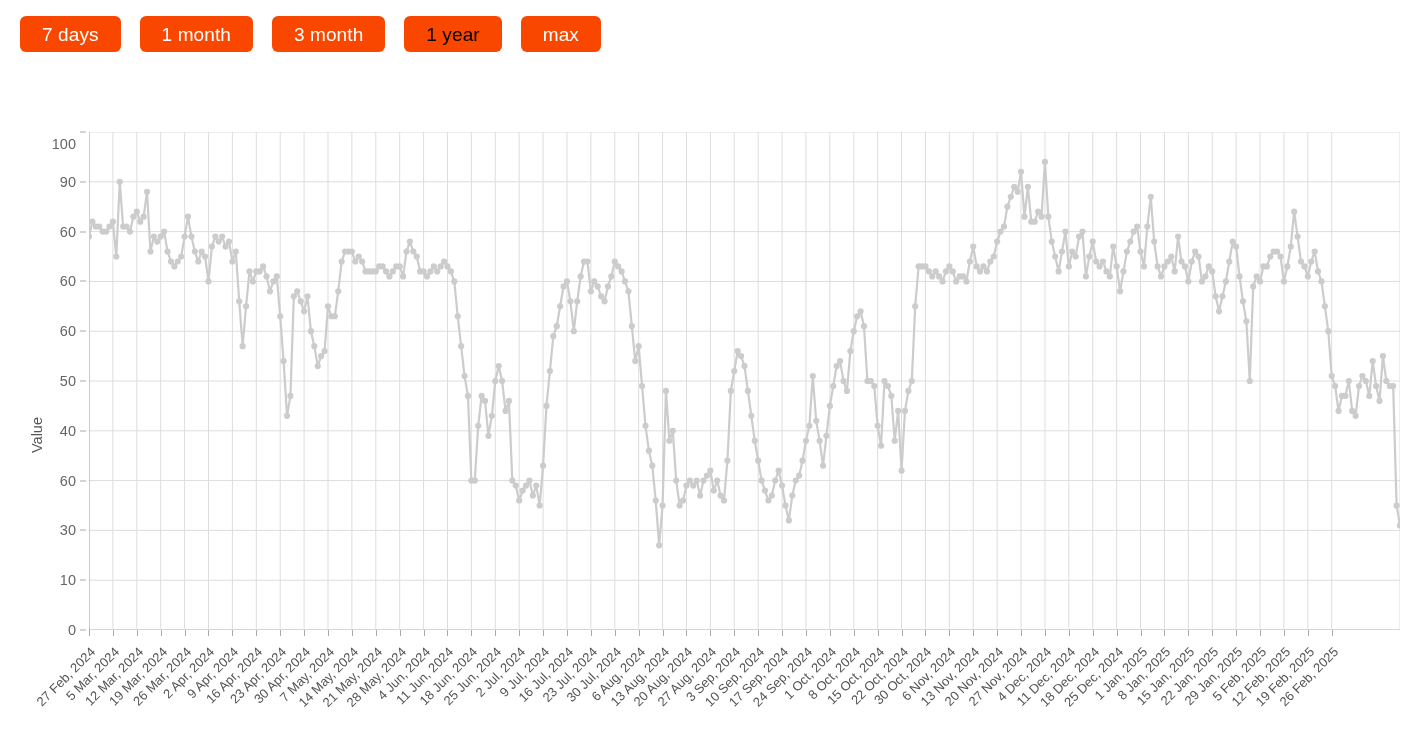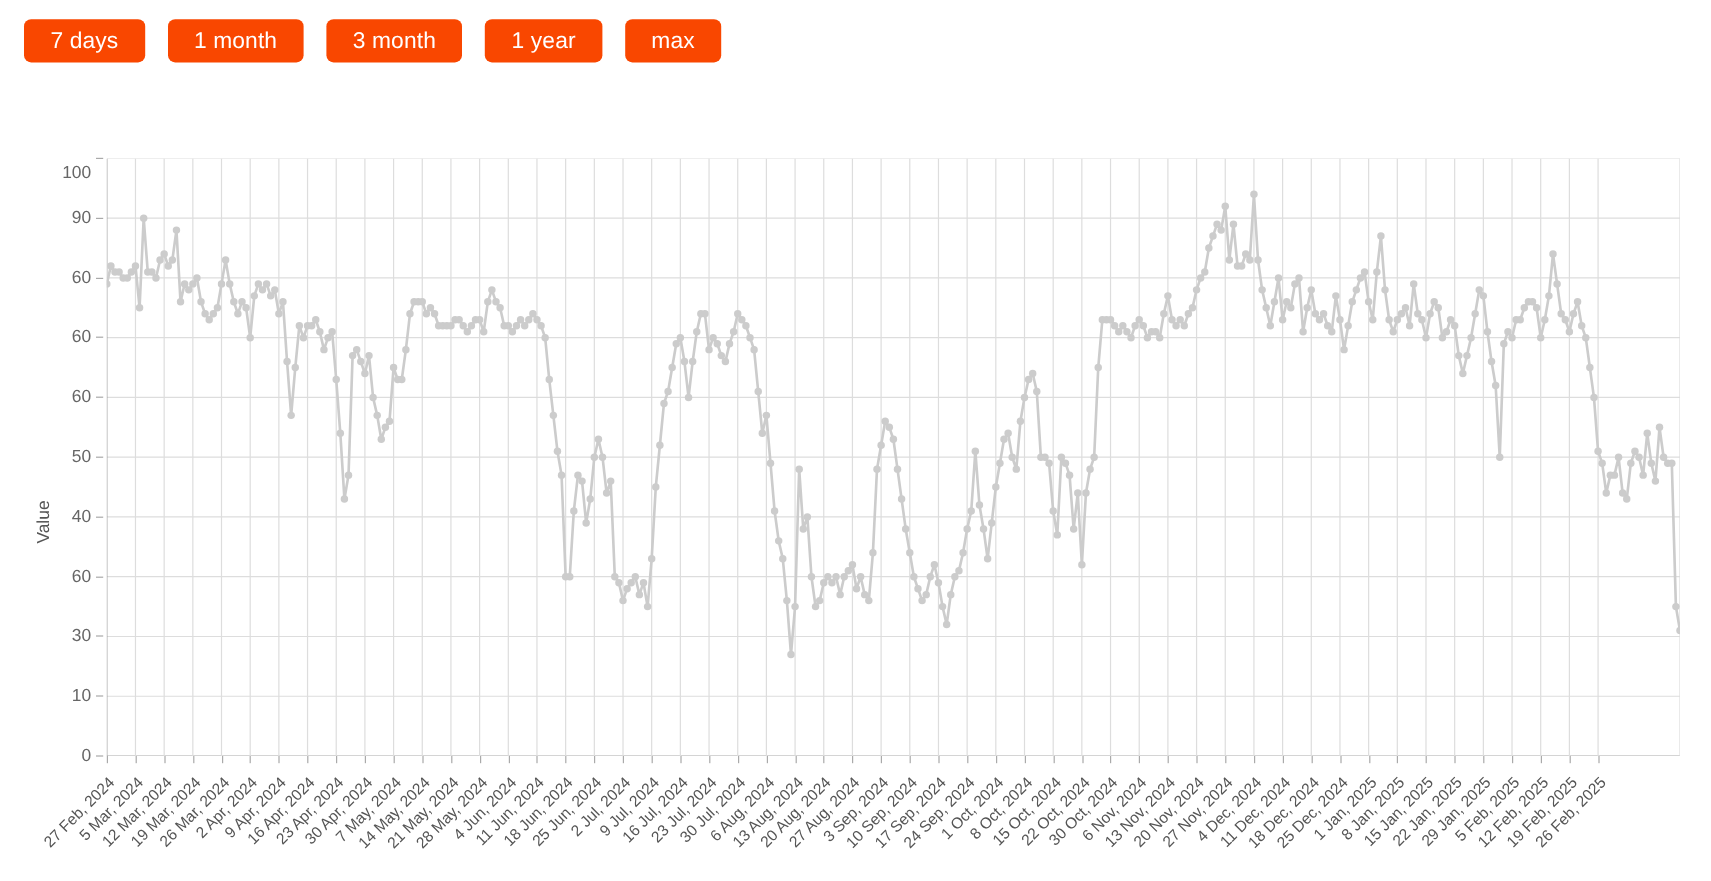--- a/index.html
+++ b/index.html
@@ -143,21 +143,21 @@
     text-align: right;
   }
 </style>
 </head>
 <body>
 
 <div id="range-bar">
     <button class="range-btn" style="background: rgb(249, 71, 0); color: rgb(255, 255, 255);">7 days</button>
     <button class="range-btn" style="background: rgb(249, 71, 0); color: rgb(255, 255, 255);">1 month</button>
     <button class="range-btn" style="background: rgb(249, 71, 0); color: rgb(255, 255, 255);">3 month</button>
-    <button class="range-btn" style="background: rgb(249, 71, 0); color: #ffffff;">1 year</button>
+    <button class="range-btn" style="background: rgb(249, 71, 0); color: #000000;">1 year</button>
     <button class="range-btn" style="background: rgb(249, 71, 0); color: rgb(255, 255, 255);">max</button>
   </div>
 
 <div id="chart-wrap">
 
 
   <div id="y-ticks">
     <div id="y-axis-title">Value</div>
   <div class="y-tick" style="top: 498px;">0</div>
       <div class="y-tick-mark" style="top: 498px;"></div>

